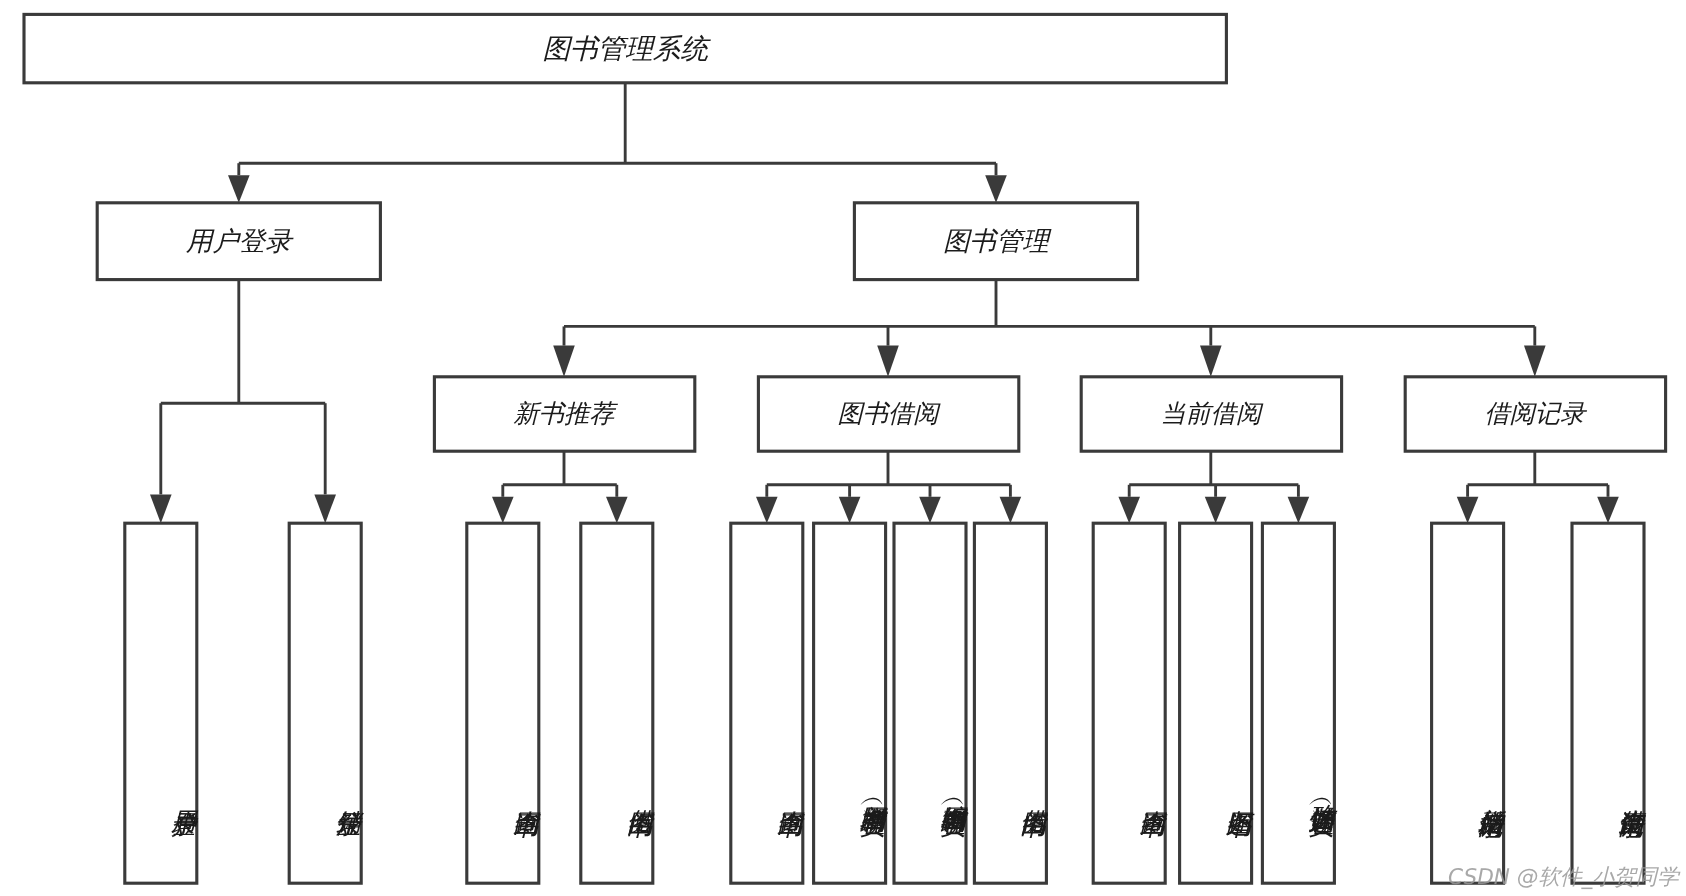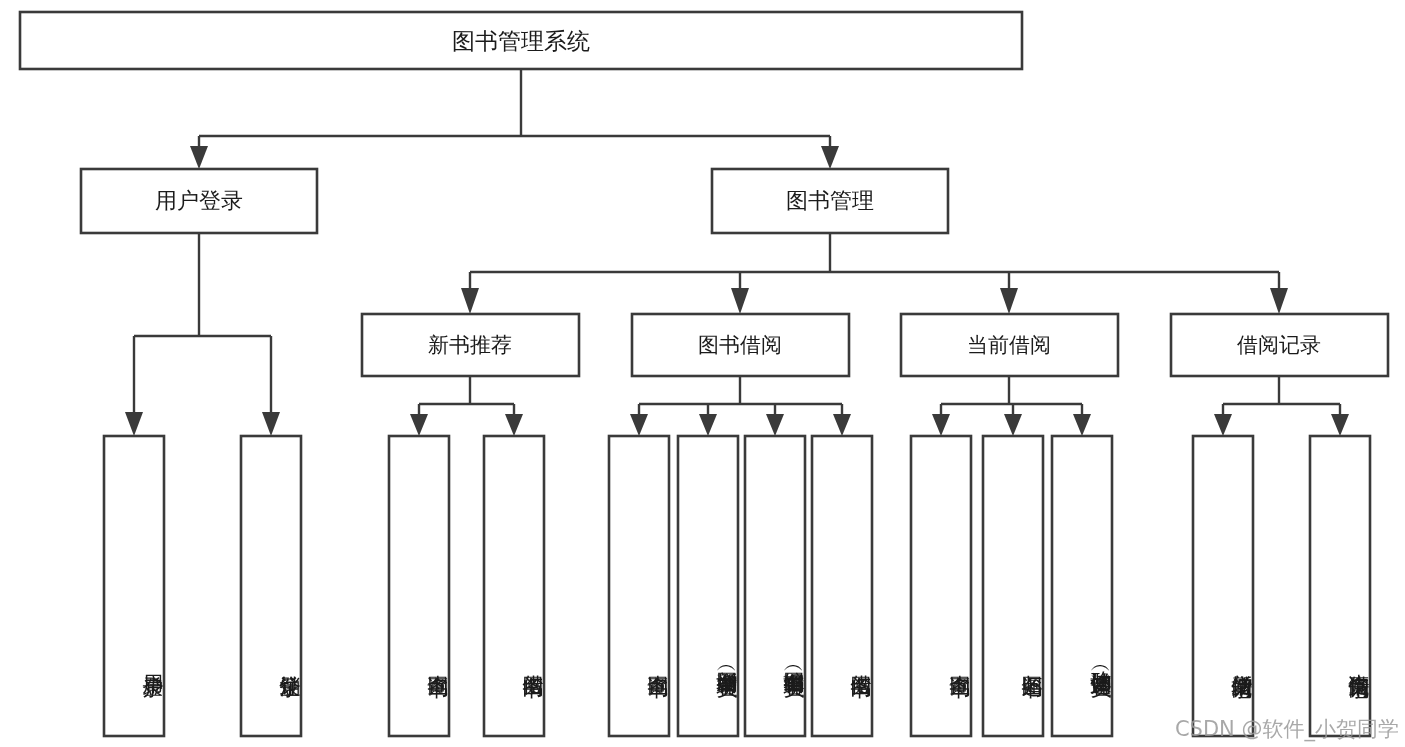--- a/index.html
+++ b/index.html
@@ -1,20 +1,20 @@
 <!DOCTYPE html>
 <html><head>
 <meta charset="utf-8">
 <style>
   html,body{margin:0;padding:0;background:#ffffff;}
   body{
     font-family:"DejaVu Sans","Liberation Sans",sans-serif;
     width:1405px;height:747px;overflow:hidden;
   }
-  #stage{position:relative;width:1405px;height:747px;background:#fff;}
+  #stage{position:relative;width:1405px;height:747px;background:#fff;font-style:italic;}
   svg#diagram{position:absolute;left:0;top:0;width:1405px;height:747px;display:block;}
   .node-rect{fill:#ffffff;stroke:#3a3a3a;stroke-width:2.6;}
   .node-label{
     fill:#1b1b1b;font-family:"DejaVu Sans","Liberation Sans",sans-serif;
     text-anchor:middle;dominant-baseline:middle;
   }
   .lvl0 .node-label{font-size:23px;}
   .lvl1 .node-label{font-size:22px;}
   .lvl2 .node-label{font-size:21px;}
   .connector{stroke:#3a3a3a;stroke-width:2.4;fill:none;}
@@ -27,21 +27,21 @@
     font-size:21px;line-height:1.06;
     color:#1b1b1b;
     letter-spacing:1px;
     white-space:nowrap;
     text-align:center;
     pointer-events:none;
   }
   #watermark{
     position:absolute;right:6px;bottom:4px;
     font-family:"DejaVu Sans","Liberation Sans",sans-serif;
-    font-size:21px;color:#9a9a9a;opacity:.85;white-space:nowrap;
+    font-size:18px;color:#9a9a9a;opacity:.85;white-space:nowrap;
   }
 </style>
 </head>
 <body>
 
 <div id="stage">
 
   <svg id="diagram" viewBox="0 0 1405 747">
     <defs></defs>
 

